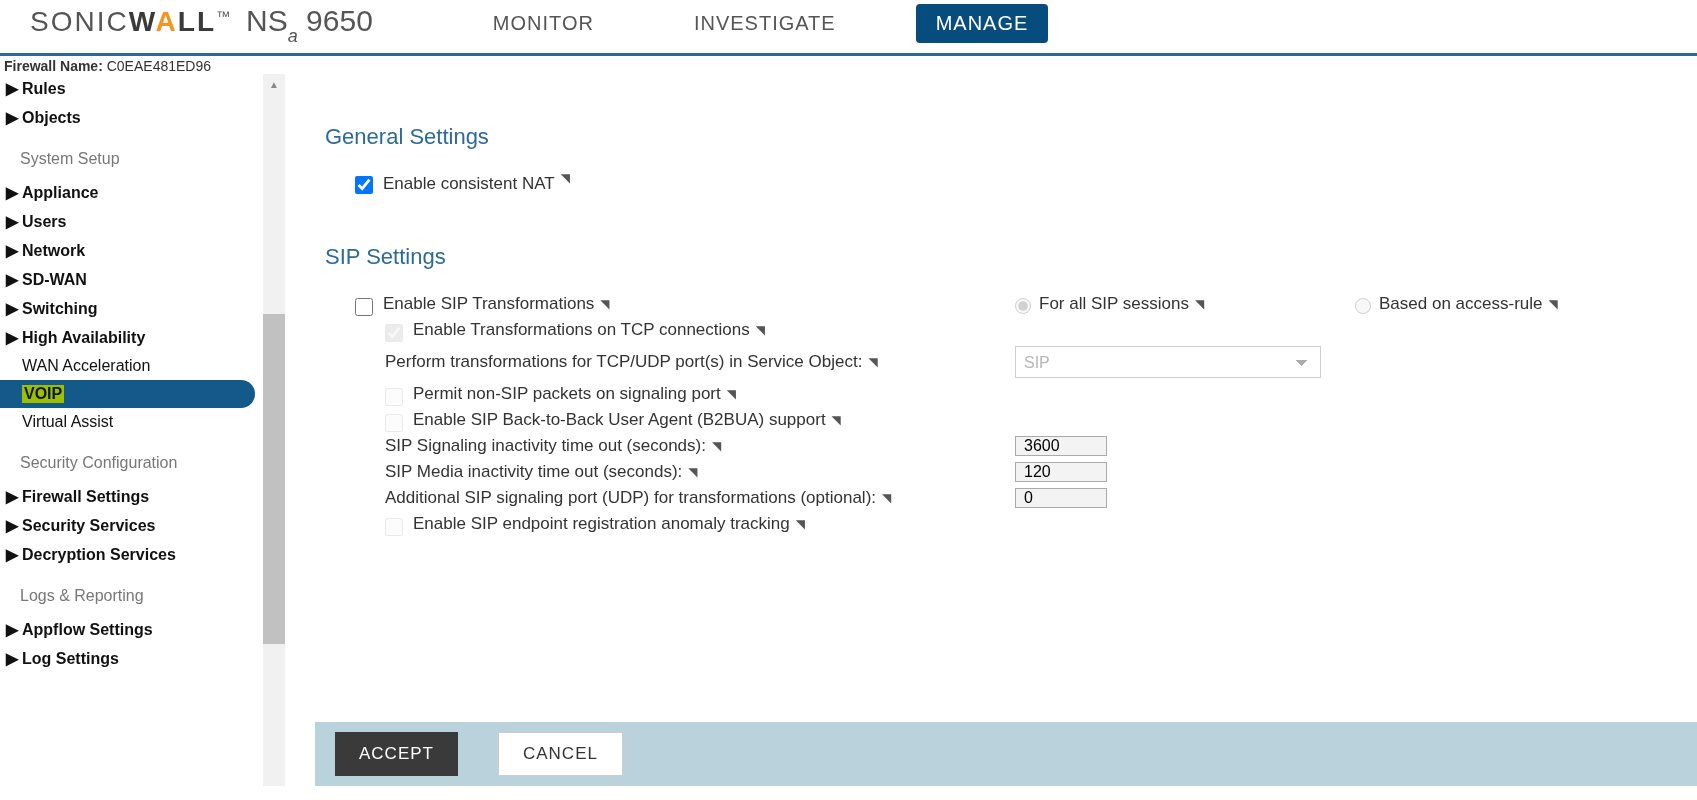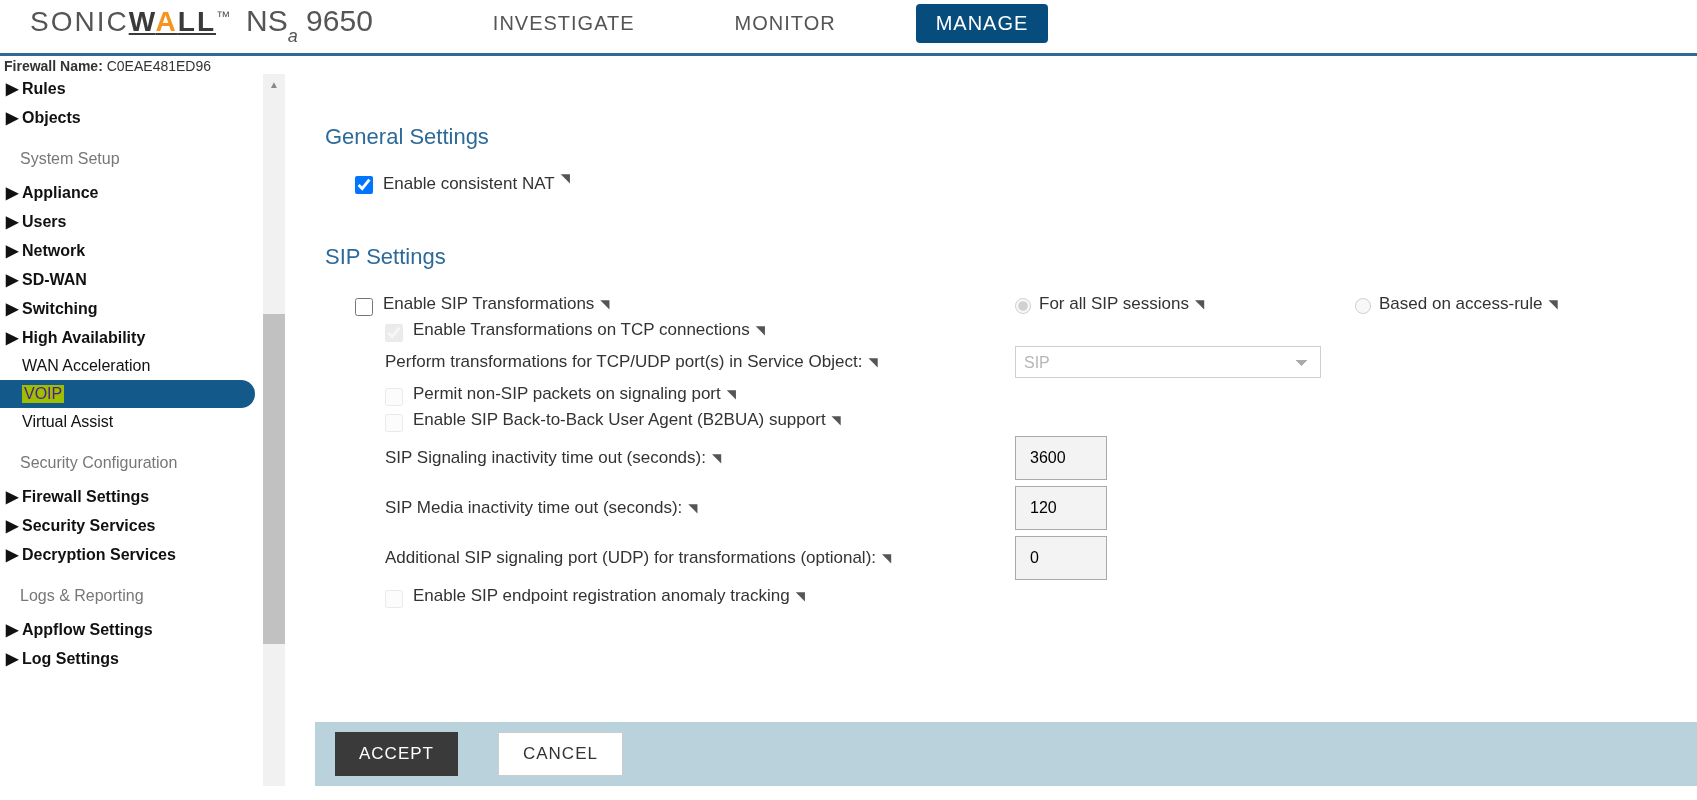--- a/index.html
+++ b/index.html
@@ -2,21 +2,21 @@
 <html><head>
 <meta charset="utf-8">
 <style>
   * { box-sizing: border-box; margin: 0; padding: 0; }
   body { font-family: "Segoe UI", Arial, sans-serif; color: #333; background: #fff; }
   
   
   .topbar { display: flex; align-items: center; padding: 4px 30px 10px 30px; border-bottom: 3px solid #2d6a99; }
   .brand { display:flex; align-items:baseline; margin-right:40px;}
   .brand-logo { font-size: 28px; font-weight: 300; color: #555; letter-spacing: 2px; }
-  .brand-logo .wall { font-weight: 700; color:#3a3a3a;text-decoration:underline; }
+  .brand-logo .wall { font-weight: 700; color:#3a3a3a; }
   .brand-logo .a-swoosh { color: #f7931e; font-weight:700;}
   .brand-sub { font-size: 30px; color:#555; margin-left:14px; font-weight:300;}
   .brand-sub sub { font-style:italic; font-size:18px; position:relative; top:4px;}
   .nav-tabs { display:flex; gap:60px; margin-left:60px; align-items:center;}
   .nav-tab { font-size:20px; color:#555; letter-spacing:1px; cursor:pointer; padding:8px 20px;}
   .nav-tab.active { background:#064d7d; color:#fff; border-radius:4px; font-weight:500;}
   
   
   .subheader { font-size:14px; padding:2px 12px 0px 4px;}
   .subheader b { font-weight:700;}
@@ -24,21 +24,21 @@
   .layout { display:flex; height: calc(100vh - 88px); }
   
   
   .sidebar { width:285px; flex-shrink:0; position:relative; overflow:hidden;}
   .sidebar-inner { padding: 0px 0 10px 0; overflow-y:auto; height:100%;}
   .side-group-title { color:#777; font-size:16px; padding: 18px 6px 10px 20px;}
   .side-item { display:flex; align-items:center; padding:5px 6px 5px 6px; font-size:16px; color:#111; cursor:pointer; font-weight:700;}
   .side-item .arrow { width:14px; display:inline-block; margin-right:2px;}
   .side-item.noarrow { padding-left:22px; font-weight:400;}
   .side-item.active { background:#135a8a; color:#fff; border-radius:0 14px 14px 0; margin-right:30px; padding-left:22px;}
-  .side-item.active .hl { background: #9ebf00; color:#4c1d95; font-weight:400; padding:0 2px;}
+  .side-item.active .hl { background: #9ebf00; color:#0f172a; font-weight:700; padding:0 2px;}
   
   
   .scrollbar-track { position:absolute; right:0; top:0; width:22px; height:100%; background:#f1f1f1;}
   .scrollbar-thumb { position:absolute; right:0; top:240px; width:22px; height:330px; background:#c1c1c1;}
   .scroll-arrow-up { position:absolute; right:0; top:0; width:22px; height:20px; display:flex; align-items:center; justify-content:center; color:#888; font-size:10px;}
   
   
   .main { flex:1; position:relative; overflow:hidden;}
   .content { padding: 30px 40px 100px 40px; overflow-y:auto; height:100%;}
   .section-title { color:#2d6a99; font-size:22px; font-weight:400; margin: 20px 0 24px 0;}
@@ -47,43 +47,43 @@
   .indent-1 { margin-left:30px; }
   .ck { width:18px; height:18px; margin-right:10px; flex-shrink:0; position:relative; top:2px;}
   .label-text { display:inline; }
   .help-mark { display:inline-block; margin-left:6px; color:#555; font-size:12px; position:relative; top:-3px;}
   
   .sip-grid { display:grid; grid-template-columns: 640px 320px 1fr; align-items:center; gap:6px 20px; font-size:17px;}
   .cell { display:flex; align-items:flex-end; }
   
   .radio { width:16px; height:16px; margin-right:8px; accent-color:#888;}
   
-  input[type="text"].num { width:92px; height:44px; border:1px solid #aaa; background:#f3f3f3; padding:2px 14px; font-size:16px;}
+  input[type="text"].num { width:92px; height:20px; border:1px solid #aaa; background:#f3f3f3; padding:2px 8px; font-size:16px;}
   select.drop { width:306px; height:32px; border:1px solid #bbb; background:#fff; color:#999; padding:2px 8px; font-size:16px; appearance:none; -webkit-appearance:none; background-image: linear-gradient(45deg, transparent 50%, #888 50%), linear-gradient(135deg, #888 50%, transparent 50%); background-position: calc(100% - 18px) 13px, calc(100% - 12px) 13px; background-size:6px 6px,6px 6px; background-repeat:no-repeat;}
   
   .disabled-ck { opacity:.45; }
   .disabled-txt { color:#333; }
   
   
   .action-bar { position:absolute; left:30px; right:0; bottom:0; height:64px; background:#b9d2db; display:flex; align-items:center; padding-left:20px; gap:40px;}
   .btn { height:44px; padding:0 24px; font-size:17px; border:none; cursor:pointer; letter-spacing:1px;}
   .btn-accept { background:#3a3a3a; color:#fff;}
   .btn-cancel { background:#fff; color:#333; border:1px solid #ccc;}
 </style>
 </head>
 <body>
 
 <div class="topbar">
   <div class="brand">
     <span class="brand-logo">SONIC<span class="wall">W<span class="a-swoosh">A</span>LL</span><span style="font-size:14px; vertical-align:super;">™</span></span>
     <span class="brand-sub"><span>NS</span><sub>a</sub> <span>9650</span></span>
   </div>
   <div class="nav-tabs">
+    <div class="nav-tab">MONITOR</div>
     <div class="nav-tab">INVESTIGATE</div>
-    <div class="nav-tab">MONITOR</div>
     <div class="nav-tab active">MANAGE</div>
   </div>
 </div>
 
 <div class="subheader">
   <b>Firewall Name:</b>
   <span>C0EAE481ED96</span>
 </div>
 
 <div class="layout">

